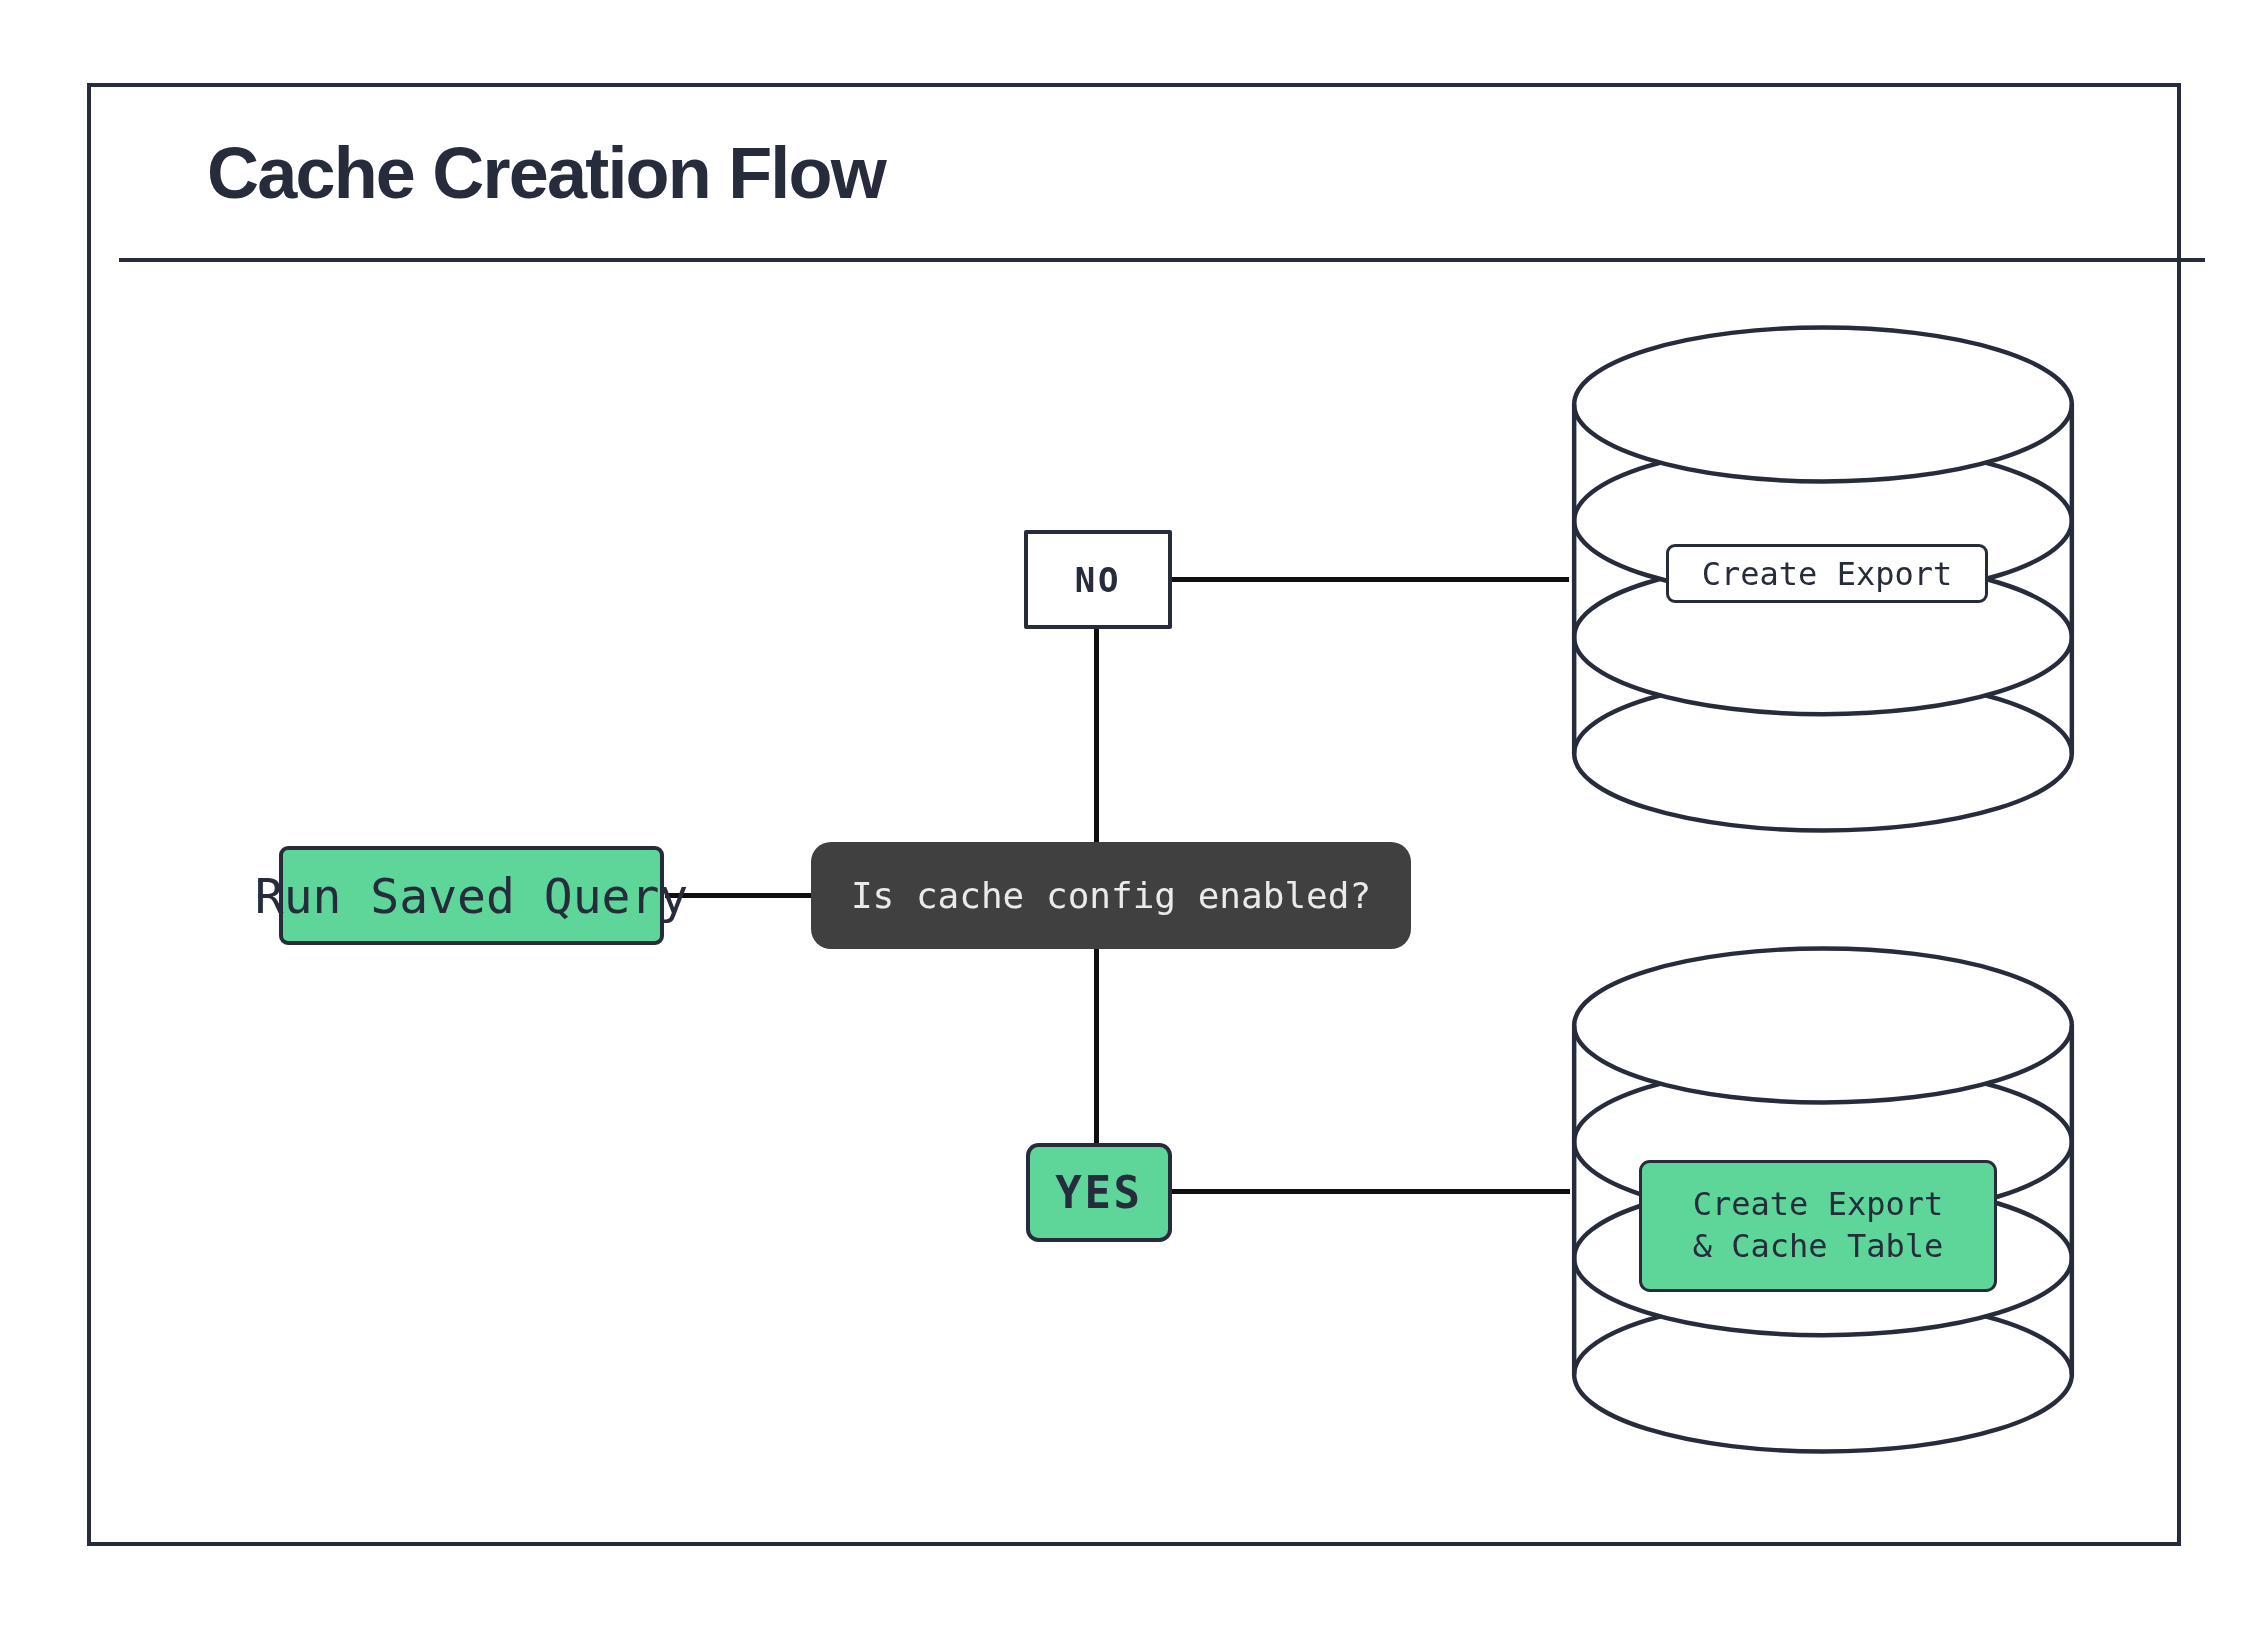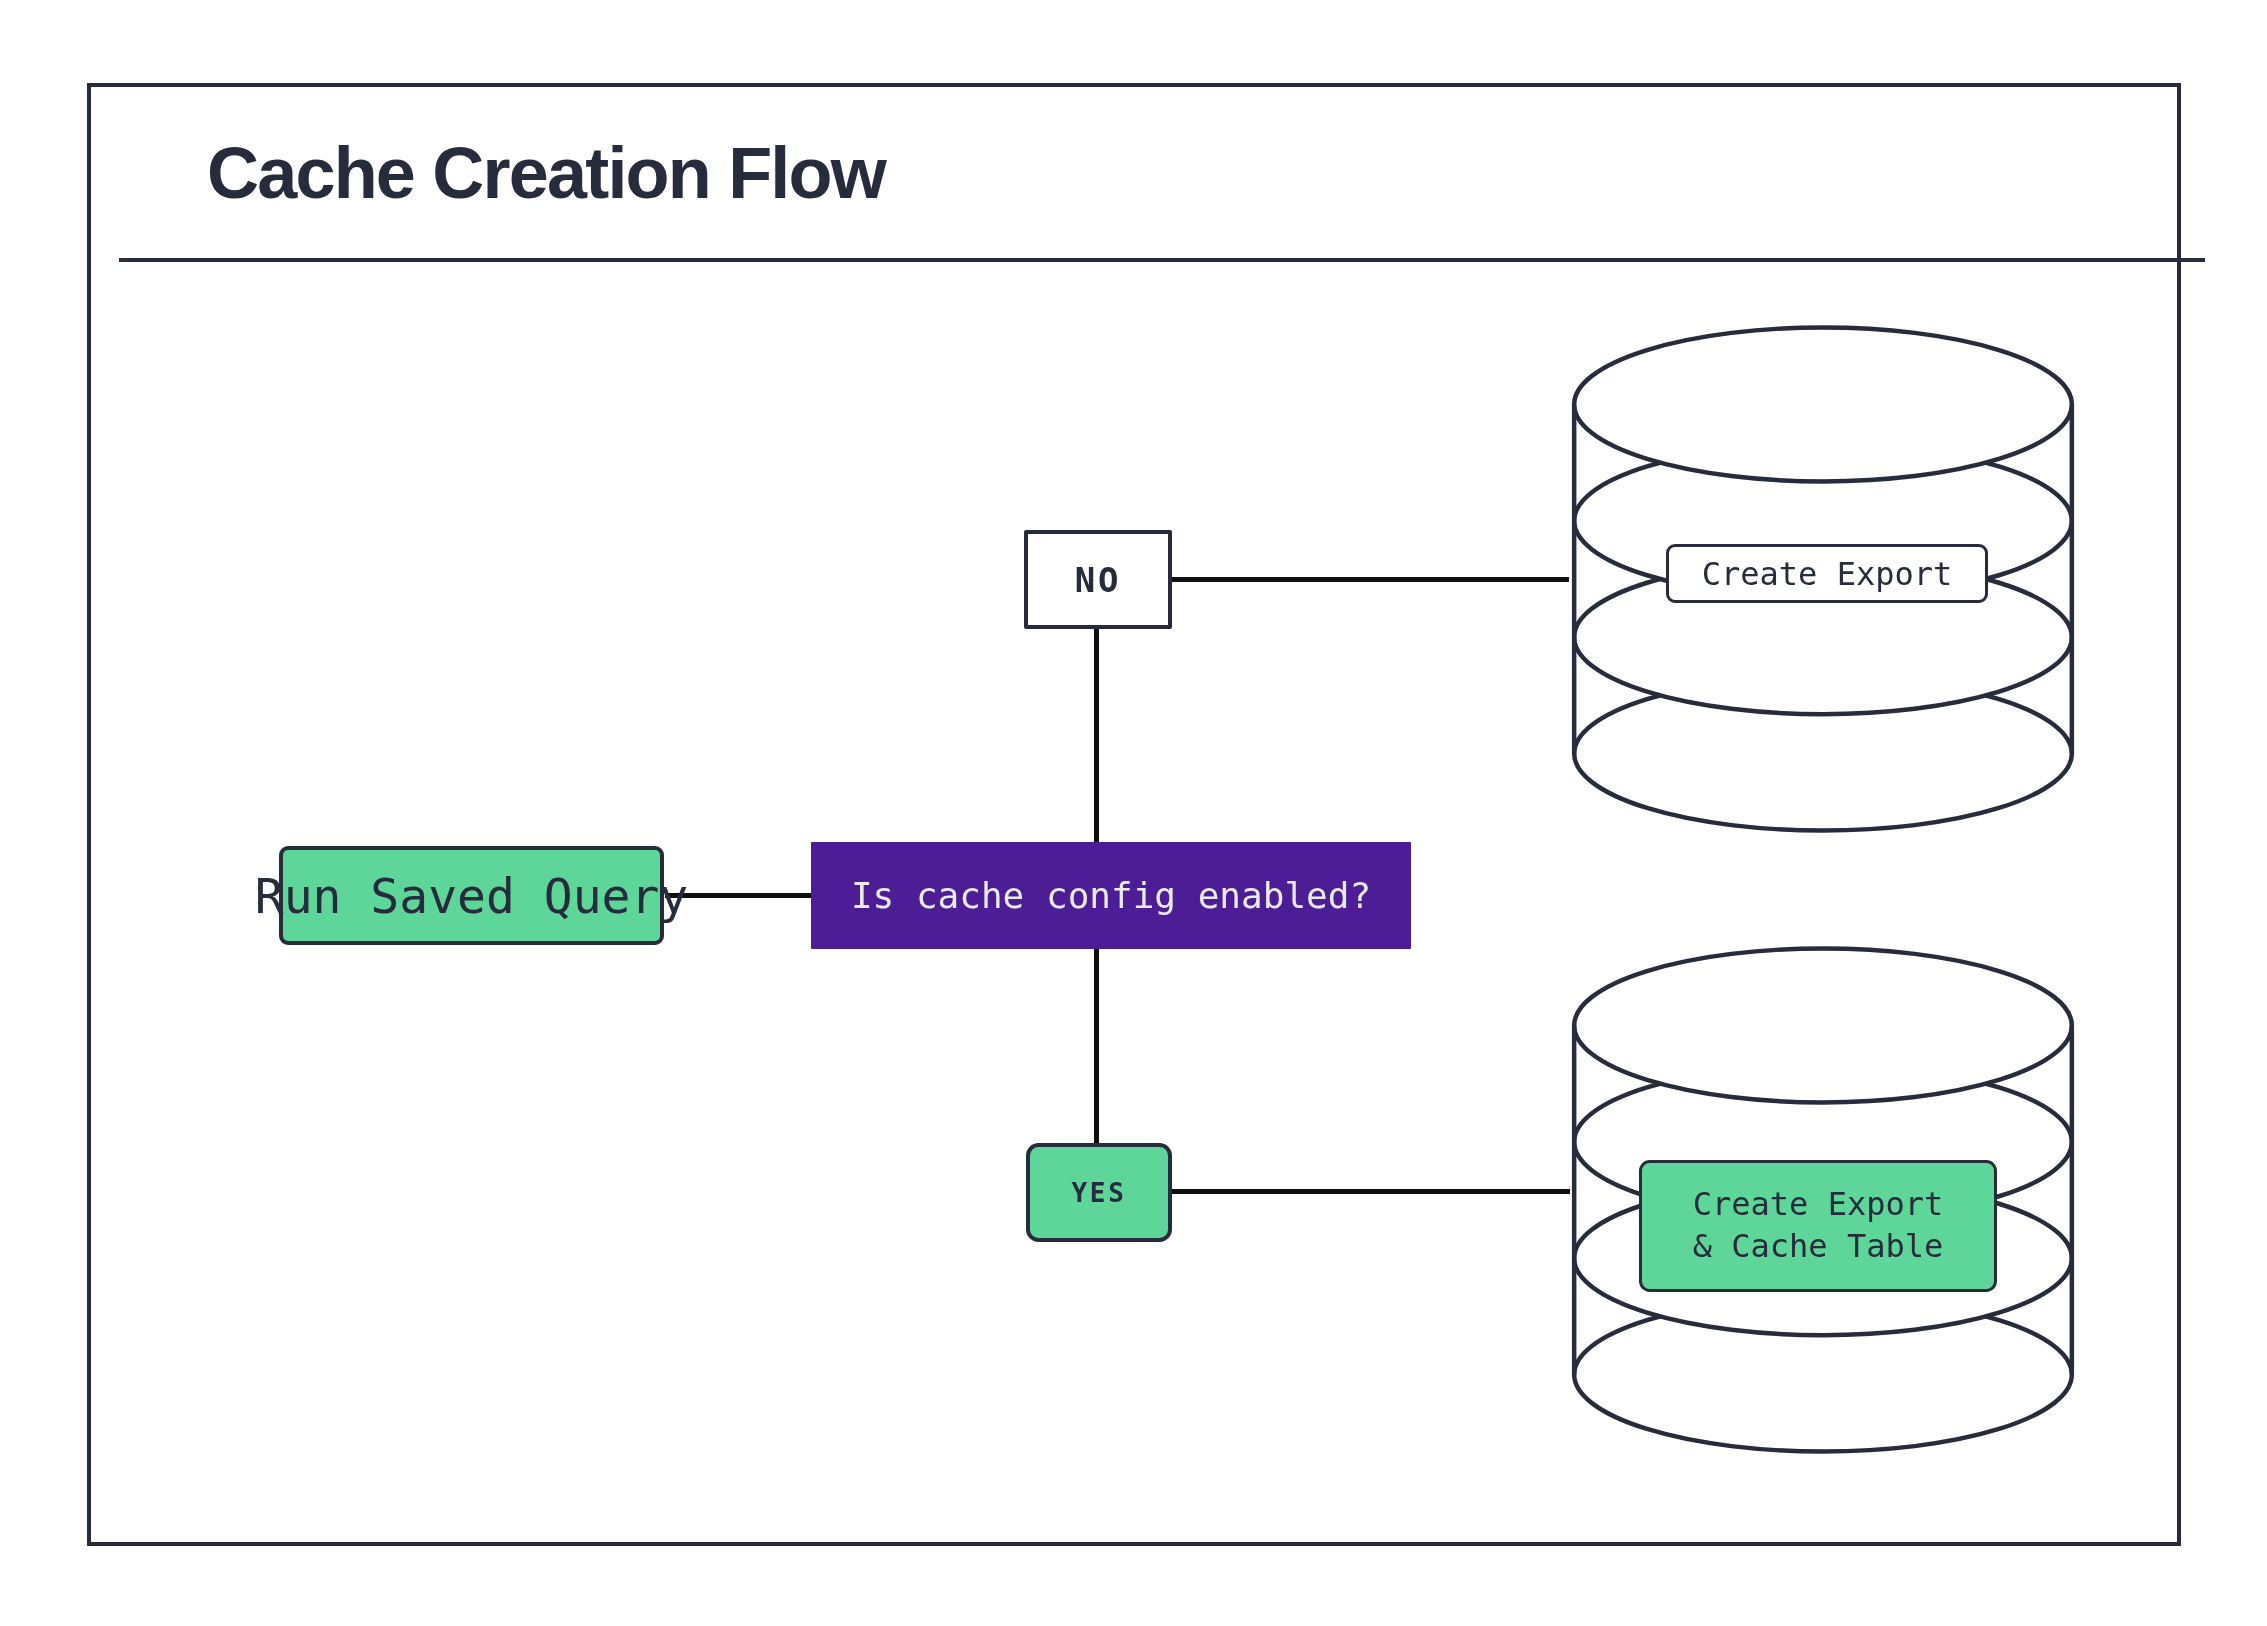--- a/index.html
+++ b/index.html
@@ -22,31 +22,31 @@
   }
   .node{
     position:absolute;box-sizing:border-box;display:flex;align-items:center;
     justify-content:center;text-align:center;color:#272c3c;white-space:nowrap;
   }
   .node-start{
     left:279px;top:846px;width:385px;height:99px;background:#5ed699;
     border:4.5px solid #272c3c;border-radius:9px;font-size:48px;
   }
   .node-decision{
-    left:811px;top:842px;width:600px;height:107px;background:#4c1d95;
-    color:#e9eaec;border-radius:1px;font-size:36px;
+    left:811px;top:842px;width:600px;height:107px;background:#404040;
+    color:#e9eaec;border-radius:20px;font-size:36px;
   }
   .node-no{
     left:1024px;top:530px;width:148px;height:99px;background:#ffffff;
     border:4.5px solid #272c3c;border-radius:2px;font-size:34px;
     font-weight:700;letter-spacing:2.7px;
   }
   .node-yes{
     left:1026px;top:1143px;width:146px;height:99px;background:#5ed699;
-    border:4.5px solid #272c3c;border-radius:12.5px;font-size:26px;
+    border:4.5px solid #272c3c;border-radius:12.5px;font-size:44px;
     font-weight:700;letter-spacing:2.7px;
   }
   .node-result-no{
     left:1666px;top:544px;width:322px;height:59px;background:#ffffff;
     border:3.6px solid #272c3c;border-radius:9px;font-size:32px;
   }
   .node-result-yes{
     left:1639px;top:1160px;width:358px;height:132px;background:#5ed699;
     border:3.6px solid #272c3c;border-radius:10.7px;font-size:32px;
     flex-direction:column;line-height:1.3;

